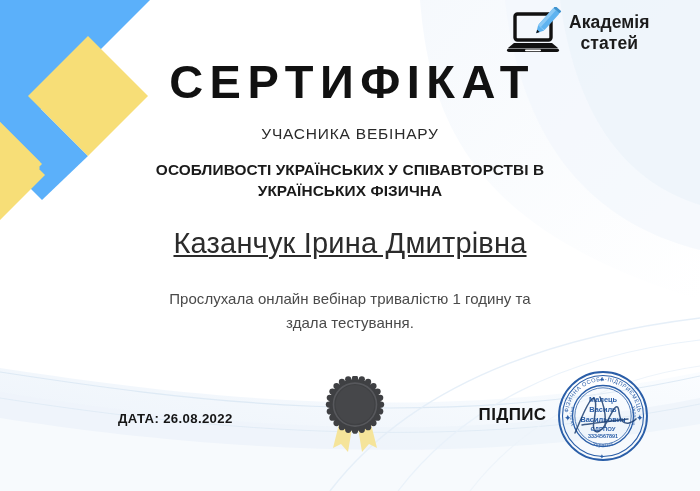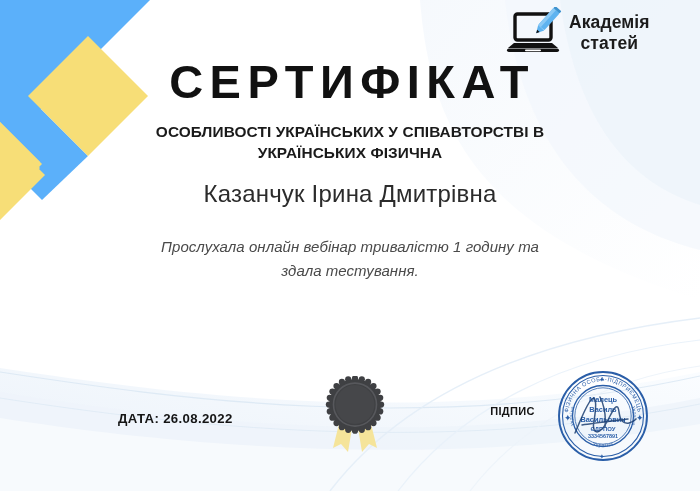--- a/index.html
+++ b/index.html
@@ -99,35 +99,36 @@
     margin-top: 16px;
     font-size: 15.4px;
     font-weight: bold;
     color: #1a1a1a;
     line-height: 1.38;
     letter-spacing: 0.1px;
   }
   .topic .tline { display: block; }
 
   .recipient {
-    margin-top: 16px;
-    font-size: 24px;
+    margin-top: 25px;
+    font-size: 29px;
     font-weight: normal;
     color: #2b2b2b;
     letter-spacing: 0.2px;
+    text-decoration: underline;
   }
 
   .blurb {
     margin-top: 27px;
     font-size: 15px;
     color: #4a4a4a;
     line-height: 1.62;
     letter-spacing: 0.05px;
   }
-  .blurb .bline { display: block; font-style: italic; }
+  .blurb .bline { display: block; }
 
   
   .date-block {
     position: absolute;
     left: 118px;
     top: 411px;
     font-size: 13.2px;
     font-weight: bold;
     letter-spacing: 0.35px;
     color: #151515;
@@ -142,21 +143,21 @@
     width: 66px;
     height: 78px;
   }
 
   .sign-block {
     position: absolute;
     left: 460px;
     top: 404px;
     width: 105px;
     text-align: center;
-    font-size: 11px;
+    font-size: 17px;
     font-weight: bold;
     line-height: 1.35;
     letter-spacing: 0.35px;
     color: #151515;
   }
   .sign-block .sline { display: block; }
 
   .stamp {
     position: absolute;
     left: 556px;
@@ -231,20 +232,21 @@
     <div class="logo-text">
       <span>Академія</span>
       <span class="l2">статей</span>
     </div>
   </div>
 
   <div class="main">
 
     <div class="cert-title">СЕРТИФІКАТ</div>
 
+    <div class="cert-subtitle">УЧАСНИКА ВЕБІНАРУ</div>
 
     <div class="topic">
       <span class="tline">ОСОБЛИВОСТІ УКРАЇНСЬКИХ У СПІВАВТОРСТВІ В</span>
       <span class="tline">УКРАЇНСЬКИХ ФІЗИЧНА</span>
     </div>
 
     <div class="recipient">Казанчук Ірина Дмитрівна</div>
 
     <div class="blurb">
       <span class="bline">Прослухала онлайн вебінар тривалістю 1 годину та</span>

